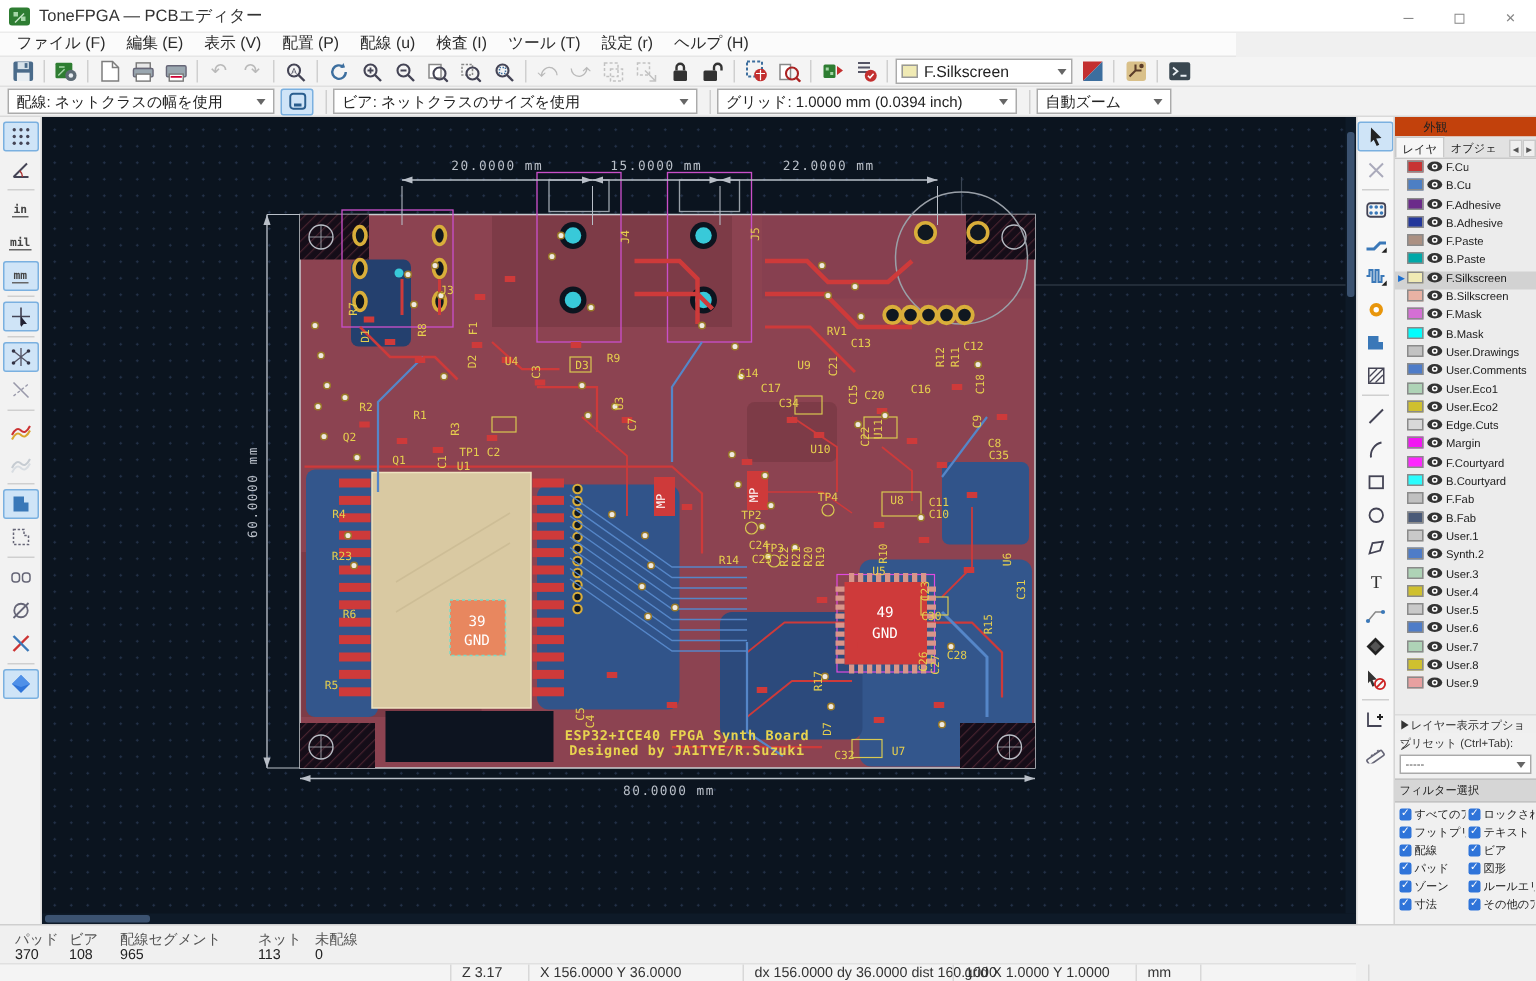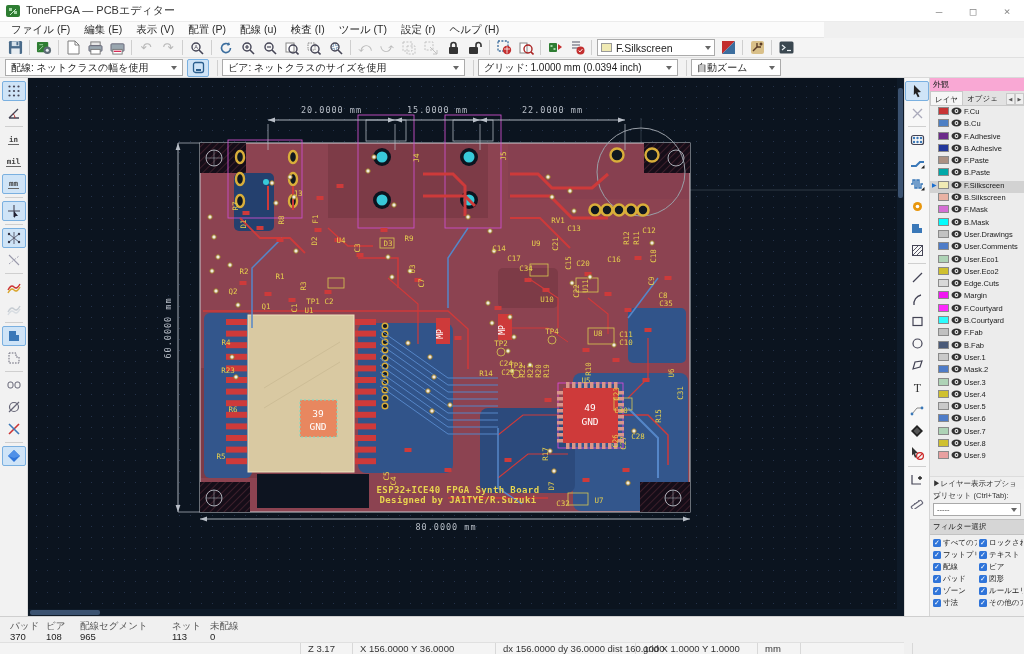--- a/index.html
+++ b/index.html
@@ -46,21 +46,21 @@
     background-image:radial-gradient(#24324a 0.8px,transparent 0.9px);background-size:11px 11px;background-position:3px 3px}
   .hscroll{position:absolute;left:0;bottom:0;width:876px;height:7px;background:#0e1a28}
   .hscroll .thumb{position:absolute;left:2px;top:1px;width:70px;height:5px;background:#3b5270;border-radius:2px}
   .vscroll{position:absolute;right:0;top:0;width:7px;height:531px;background:#0e1a28}
   .vscroll .thumb{position:absolute;left:1px;top:10px;width:5px;height:110px;background:#3b5270;border-radius:2px}
 
   .rtoolbar{width:25px;height:538px;background:#f7f7f7;border-left:1px solid #dadada;display:flex;flex-direction:column;align-items:center;padding-top:2px}
 
   
   .rpanel{width:95px;height:538px;background:#f0f0f0;border-left:1px solid #d5d5d5;display:flex;flex-direction:column;font-size:7.5px}
-  .rp-title{height:13px;line-height:13px;padding-left:3px;background:#f9a8d4;color:#222;font-size:8px}
+  .rp-title{height:13px;line-height:13px;padding-left:19px;background:#c2410c;color:#222;font-size:8px}
   .rp-tabs{height:15px;display:flex;align-items:flex-end;background:#e2e2e2;border-bottom:1px solid #c9c9c9}
   .rp-tab{padding:1px 4px;font-size:7.5px;height:14px;line-height:13px}
   .rp-tab.sel{background:#f6f6f6;border:1px solid #c9c9c9;border-bottom:none}
   .rp-tab-arrows{margin-left:auto;display:flex}
   .rp-arrow{width:9px;height:12px;font-size:5px;display:flex;align-items:center;justify-content:center;color:#555;border:1px solid #c9c9c9;background:#efefef}
   .layers{flex:none;height:370px;overflow:hidden;background:#ececec;padding-top:1px}
   .lrow{display:flex;align-items:flex-start;height:12.3px;padding-left:2px}
   .lrow.sel{background:#d2d2d2}
   .lrow .selmark{width:6px;font-size:6px;color:#1b6fd0;flex:none}
   .lrow .sw{width:11px;height:8px;border:1px solid #8a8a8a;flex:none;margin-right:2px}
@@ -1270,21 +1270,21 @@
           <div class="lrow">
             <span class="selmark"></span>
             <span class="sw" style="background: rgb(78, 124, 200);"></span>
             <span class="eye">
               <svg width="11" height="8" viewBox="0 0 11 8">
                 <ellipse cx="5.5" cy="4" rx="5" ry="3.4" fill="#333"></ellipse>
                 <circle cx="5.5" cy="4" r="1.9" fill="#fff"></circle>
                 <circle cx="5.5" cy="4" r="0.9" fill="#333"></circle>
               </svg>
             </span>
-            <span class="lname">Mask.2</span>
+            <span class="lname">Synth.2</span>
           </div>
           <div class="lrow">
             <span class="selmark"></span>
             <span class="sw" style="background: rgb(174, 211, 182);"></span>
             <span class="eye">
               <svg width="11" height="8" viewBox="0 0 11 8">
                 <ellipse cx="5.5" cy="4" rx="5" ry="3.4" fill="#333"></ellipse>
                 <circle cx="5.5" cy="4" r="1.9" fill="#fff"></circle>
                 <circle cx="5.5" cy="4" r="0.9" fill="#333"></circle>
               </svg>

